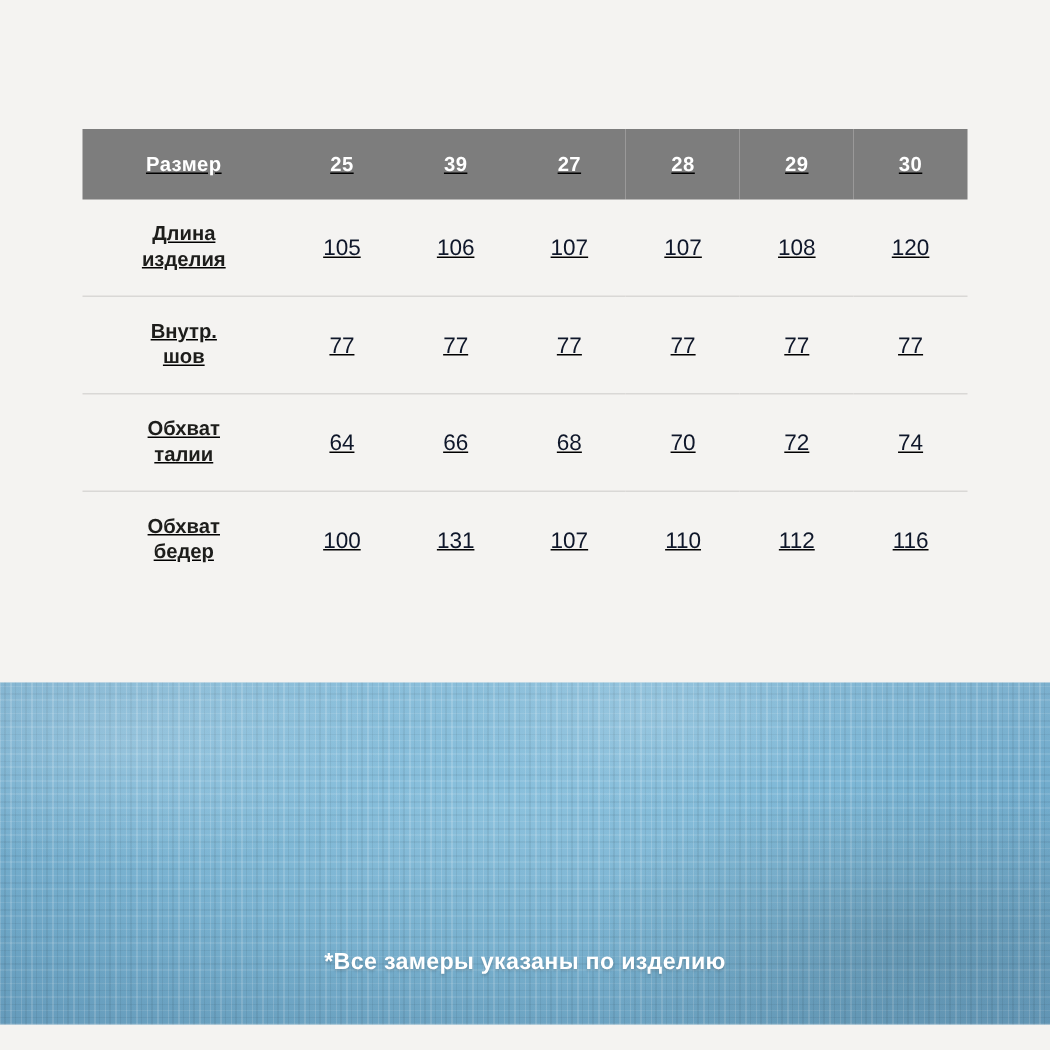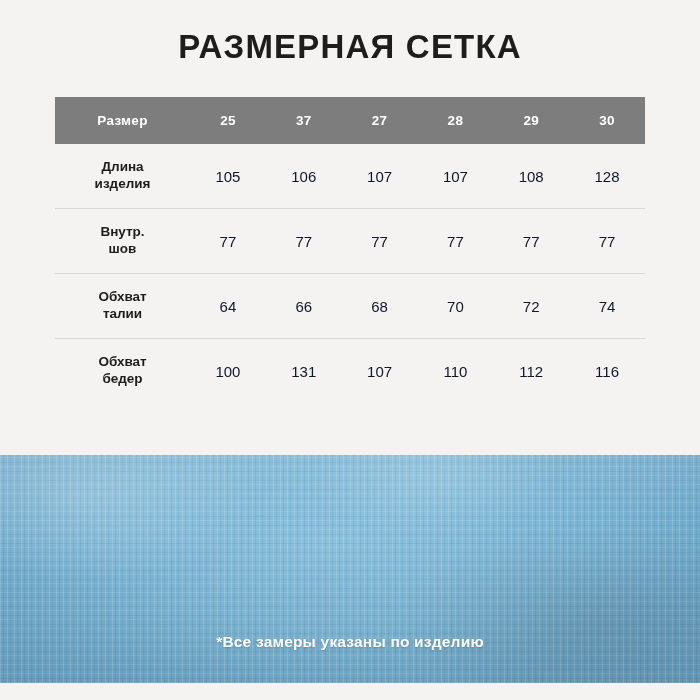--- a/index.html
+++ b/index.html
@@ -27,23 +27,24 @@
     width: 700px;
     text-align: center;
     font-size: 33px;
     font-weight: bold;
     letter-spacing: 1.2px;
     color: #1d1d1b;
   }
   
   .table-wrap {
     position: absolute;
-    top: 97px;
+    top: 86px;
     left: 55px;
     width: 590px;
+    text-decoration: underline;
   }
   table.size-table {
     border-collapse: collapse;
     width: 590px;
     table-layout: fixed;
   }
   table.size-table col.label-col { width: 135px; }
   table.size-table col.val-col { width: 75.8px; }
 
   thead tr {
@@ -130,57 +131,56 @@
     letter-spacing: 0.2px;
     text-shadow: 0 1px 2px rgba(0,0,0,0.18);
     z-index: 2;
   }
 </style>
 </head>
 <body>
 
 <div class="page">
 
-  <div class="title">РАЗМЕРНАЯ СЕТКА</div>
 
   <div class="table-wrap">
     <table class="size-table">
       <colgroup>
         <col class="label-col">
         <col class="val-col">
           <col class="val-col">
           <col class="val-col">
         <col class="val-col">
           <col class="val-col">
           <col class="val-col">
       </colgroup>
       <thead>
         <tr>
           <th class="label-head">Размер</th>
           <th>25</th>
-          <th>37</th>
+          <th>39</th>
           <th>27</th>
           <th>28</th>
           <th>29</th>
           <th>30</th>
         </tr>
       </thead>
       <tbody>
 
         <tr>
           <td class="row-label">
             <span>Длина</span><br>
             <span>изделия</span>
           </td>
           <td>105</td>
           <td>106</td>
           <td>107</td>
           <td>107</td>
           <td>108</td>
-          <td>128</td>
+          <td>120</td>
         </tr>
 
         <tr>
           <td class="row-label">
             <span>Внутр.</span><br>
             <span>шов</span>
           </td>
           <td>77</td>
           <td>77</td>
           <td>77</td>

